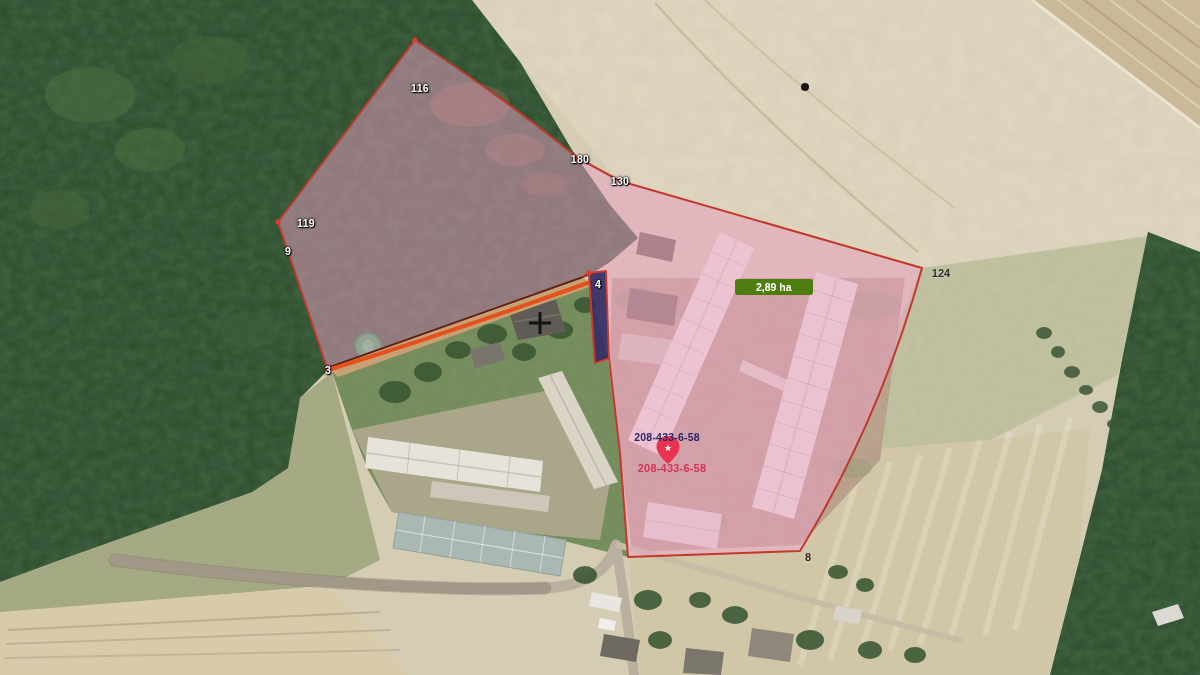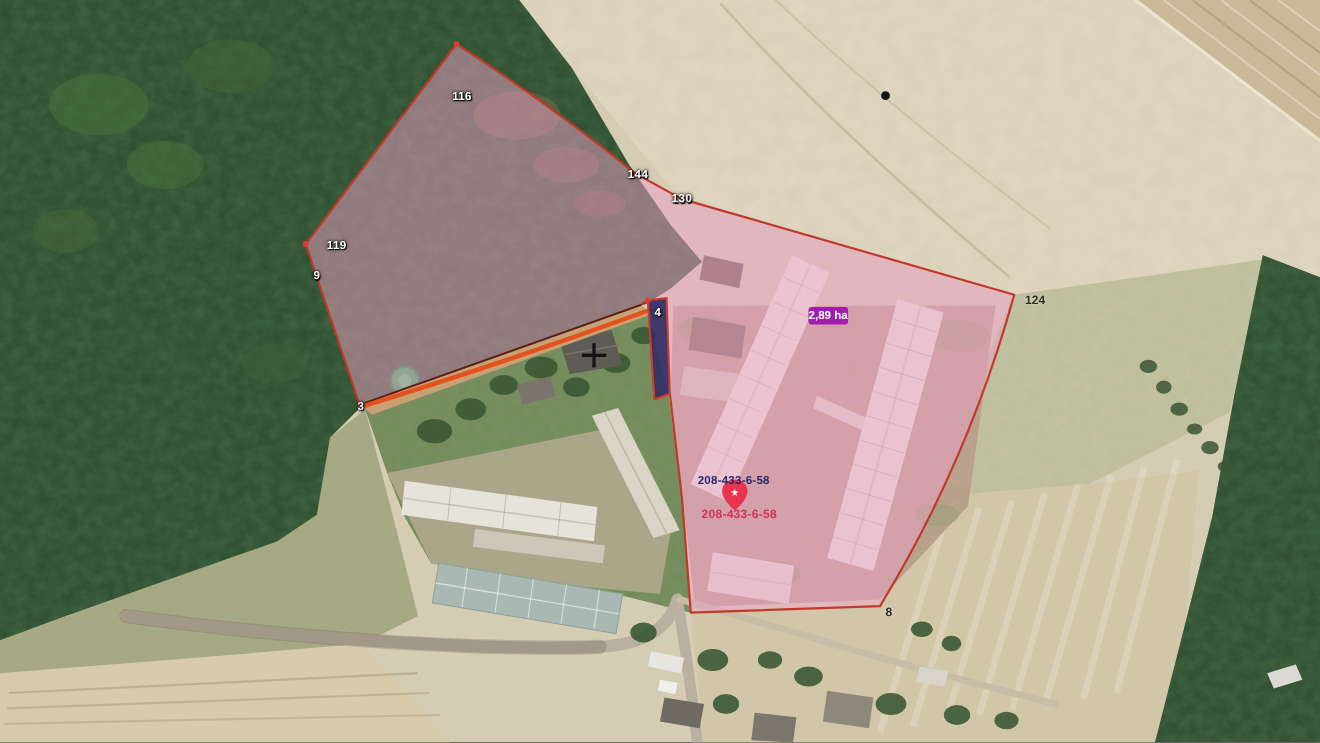--- a/index.html
+++ b/index.html
@@ -6,22 +6,22 @@
   #stage{position:relative;width:1200px;height:675px;overflow:hidden;
          font-family:"Liberation Sans","DejaVu Sans",sans-serif;}
   #stage svg{position:absolute;left:0;top:0;}
   .vlabel{position:absolute;transform:translate(-50%,-50%);color:#fff;
           font-size:10.5px;font-weight:bold;letter-spacing:.3px;
           text-shadow:0 0 2px #000,0 0 3px #000,1px 1px 1px #000;
           white-space:nowrap;pointer-events:none;}
   .vlabel-dark{position:absolute;transform:translate(-50%,-50%);color:#2e2b26;
           font-size:11px;font-weight:bold;
           text-shadow:0 0 2px rgba(255,255,255,.55);white-space:nowrap;pointer-events:none;padding-left:20px;}
-  .badge{position:absolute;background:#a21caf;color:#fff;font-size:10.5px;
-          font-weight:bold;padding:2px 0;border-radius:3px;white-space:nowrap;}
+  .badge{position:absolute;background:#4d7c0f;color:#fff;font-size:10.5px;
+          font-weight:bold;padding:2px 21px;border-radius:3px;white-space:nowrap;}
   .pid-top{position:absolute;transform:translate(-50%,-50%);color:#26286b;
           font-size:10.5px;font-weight:bold;letter-spacing:.2px;white-space:nowrap;}
   .pid-bottom{position:absolute;transform:translate(-50%,-50%);color:#d23357;
           font-size:11px;font-weight:bold;letter-spacing:.2px;white-space:nowrap;}
 </style>
 </head>
 <body>
 
 <div id="stage">
 <svg width="1200" height="675" viewBox="0 0 1200 675">
@@ -258,21 +258,21 @@
     <line x1="540" y1="312" x2="540" y2="334"></line>
   </g>
 
   <g>
     <path d="M668,436 c-7.2,0 -11.5,4.8 -11.5,10.8 c0,8 11.5,17.2 11.5,17.2 c0,0 11.5,-9.2 11.5,-17.2 c0,-6 -4.3,-10.8 -11.5,-10.8 z" fill="#e8344e"></path>
     <text x="668" y="451" text-anchor="middle" font-size="9" fill="#ffffff">★</text>
   </g>
 </svg>
 
 <div class="vlabel" style="left:420px;top:44px;margin-top:44px;">116</div>
-<div class="vlabel" style="left:580px;top:159px;">144</div>
+<div class="vlabel" style="left:580px;top:159px;">180</div>
 <div class="vlabel" style="left:620px;top:181px;">130</div>
 <div class="vlabel" style="left:288px;top:223px;padding-left:36px;">119</div>
 <div class="vlabel" style="left:288px;top:251px;">9</div>
 <div class="vlabel" style="left:328px;top:370px;">3</div>
 <div class="vlabel" style="left:598px;top:284px;">4</div>
 <div class="vlabel-dark" style="left:931px;top:273px;">124</div>
 <div class="vlabel-dark" style="left:798px;top:557px;">8</div>
 
 <div class="badge" style="left:735px;top:279px;">2,89 ha</div>
 

